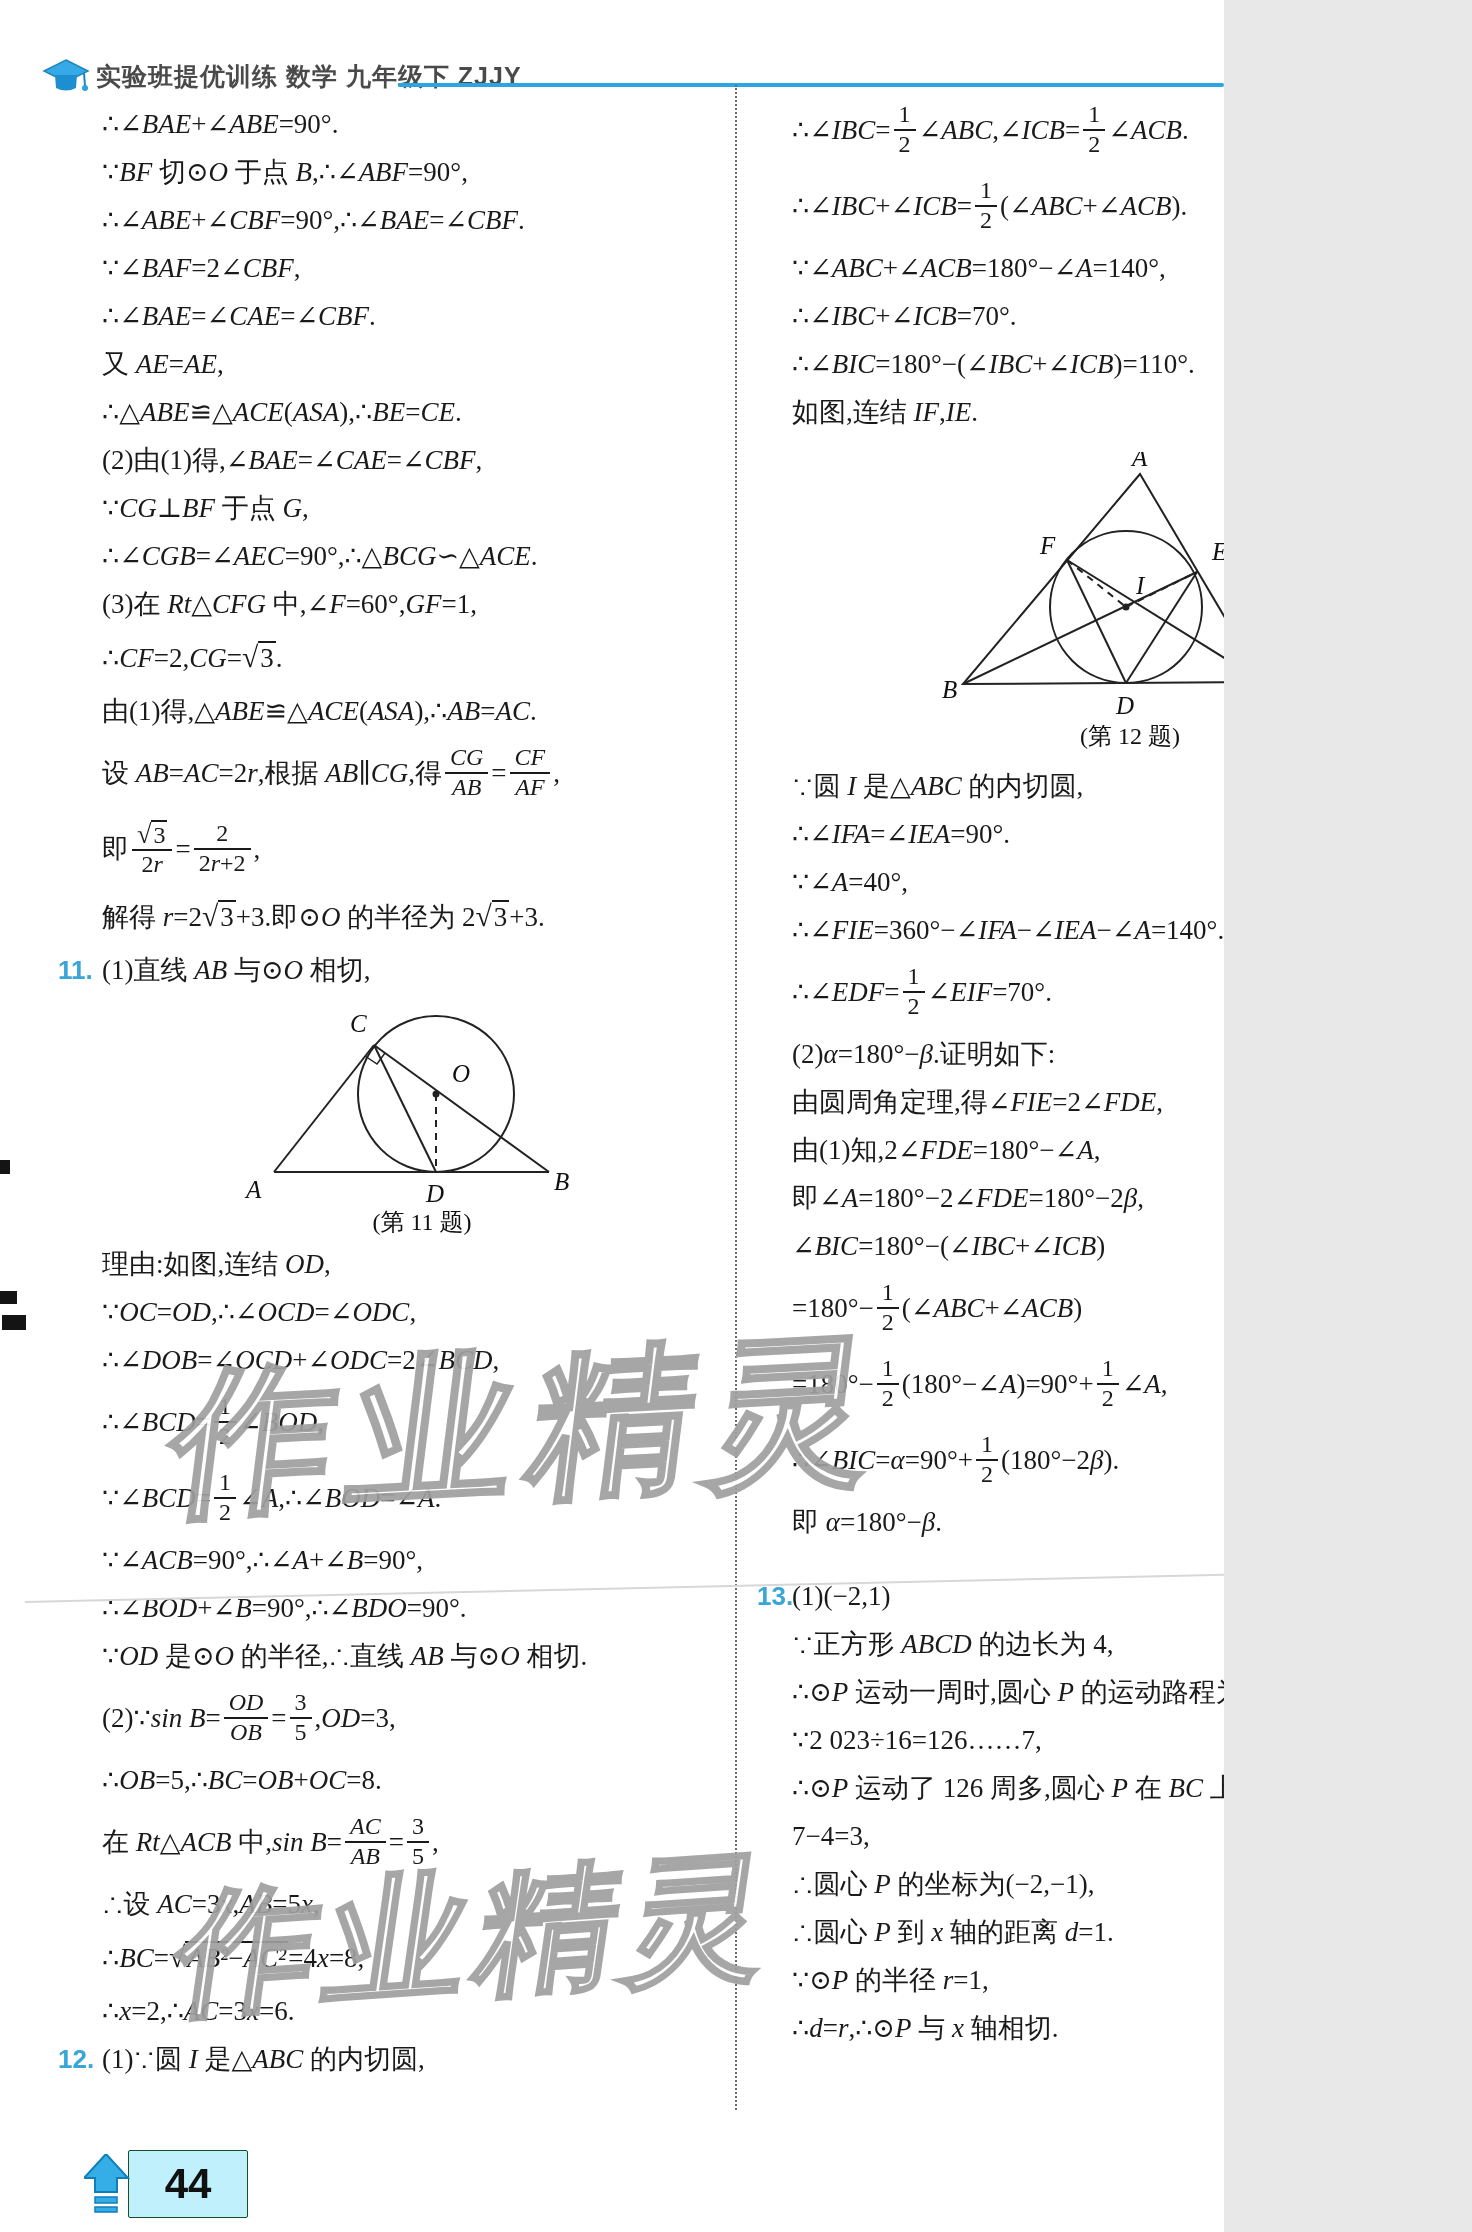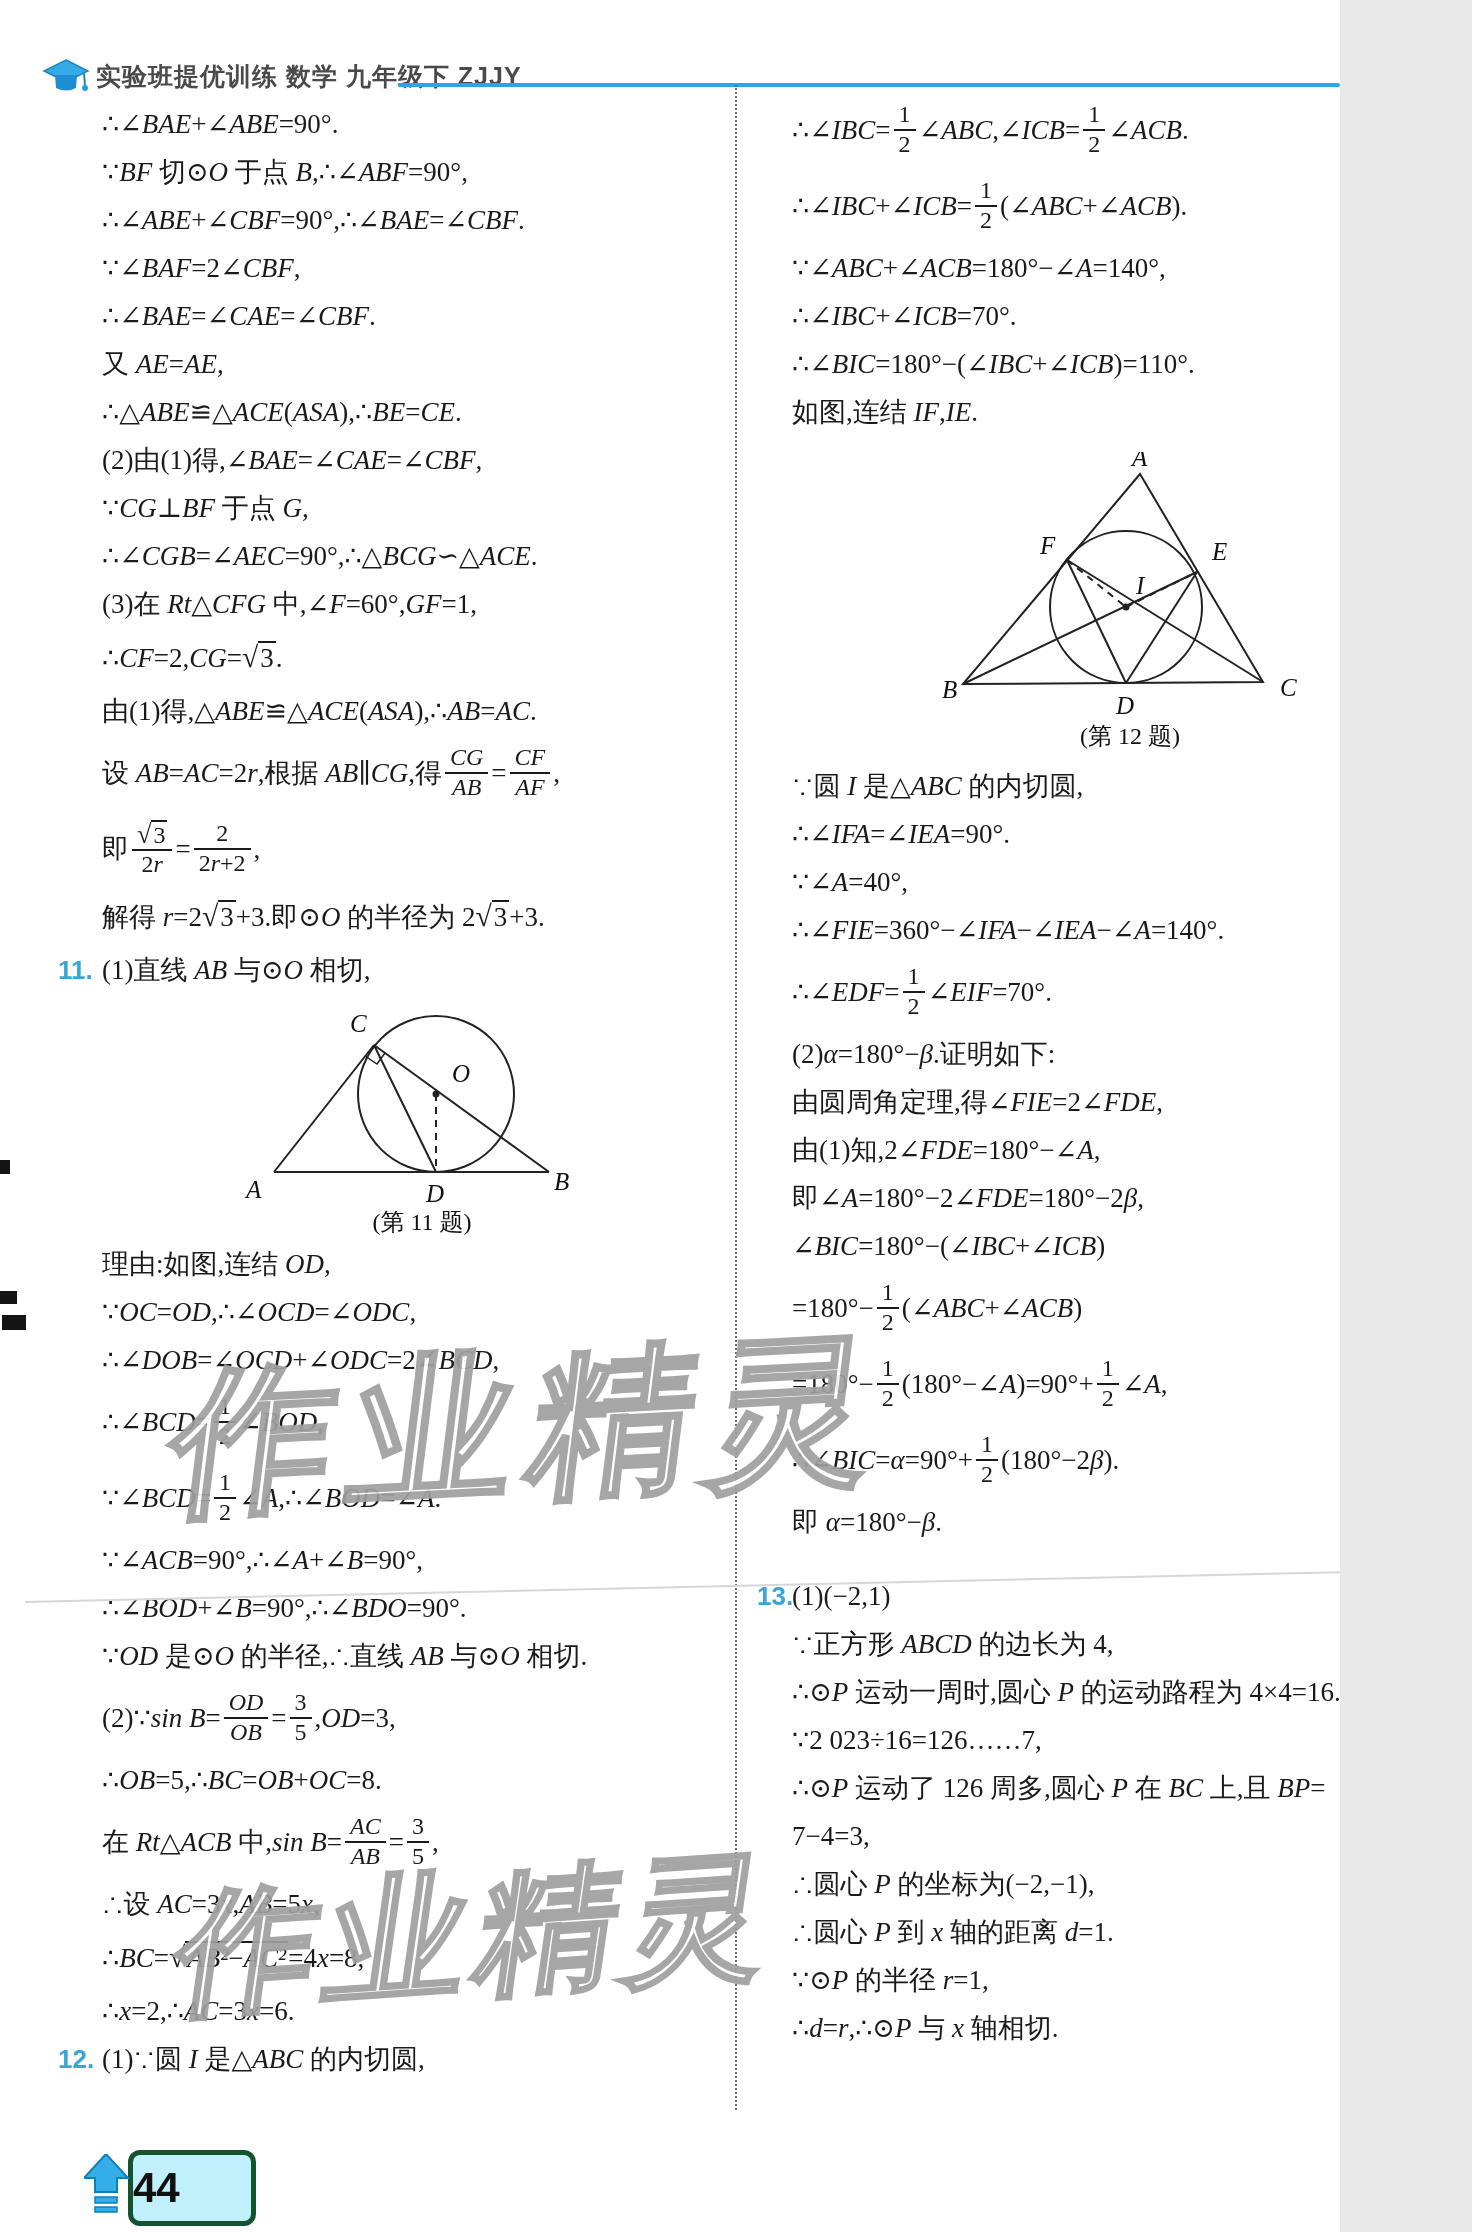--- a/index.html
+++ b/index.html
@@ -1,17 +1,17 @@
 <!DOCTYPE html>
 <html><head>
 <meta charset="utf-8">
 <style>
   html,body{margin:0;padding:0;background:#e8e8e8;}
-  .page{position:relative;width:1340px;height:2232px;background:#ffffff;overflow:hidden;
-        font-family:"Liberation Serif","DejaVu Serif",serif;color:#1a1a1a;}
+  .page{position:relative;width:1188px;height:2232px;background:#ffffff;overflow:hidden;
+        font-family:"Liberation Serif","DejaVu Serif",serif;color:#1a1a1a;padding-left:36px;}
   
   .header-title{position:absolute;left:96px;top:60px;font-family:"Liberation Sans","DejaVu Sans",sans-serif;
         font-size:25px;font-weight:bold;color:#4a4a4a;letter-spacing:1px;white-space:nowrap;}
   .header-rule{position:absolute;left:398px;top:83px;right:0;height:4px;background:#2aa7e3;border-radius:2px;}
   .cap-icon{position:absolute;left:42px;top:58px;}
   
   .col{position:absolute;font-size:27px;}
   .col-left{left:102px;top:100px;width:625px;}
   .col-right{left:792px;top:92px;width:668px;}
   .line{position:relative;min-height:48px;line-height:48px;white-space:nowrap;}
@@ -44,21 +44,21 @@
   #mark2{left:0;top:1291px;width:17px;height:13px;}
   #mark3{left:2px;top:1315px;width:24px;height:15px;}
   
   .wm{position:absolute;font-family:"DejaVu Sans","Liberation Sans",sans-serif;font-weight:bold;
         color:#ffffff;-webkit-text-stroke:3px #9f9f9f;white-space:nowrap;pointer-events:none;opacity:.92;}
   #wm1{left:175px;top:1318px;font-size:162px;letter-spacing:16px;transform:skewX(-10deg) rotate(-3deg);}
   #wm2{left:182px;top:1842px;font-size:138px;letter-spacing:10px;transform:skewX(-12deg) rotate(-4deg);}
   
   .badge{position:absolute;left:84px;top:2146px;width:170px;height:80px;}
   .badge-banner{position:absolute;left:44px;top:4px;width:118px;height:66px;background:#bff0fc;
-        border:5px solid #14532d;border-radius:12px;display:flex;align-items:center;}
+        border:1px solid #14532d;border-radius:2px;display:flex;align-items:center;justify-content:center;}
   .badge-num{font-family:"Liberation Sans","DejaVu Sans",sans-serif;font-weight:bold;font-size:42px;color:#111;}
   .badge-arrow{position:absolute;left:0;top:8px;}
 </style>
 </head>
 <body>
 
 <div class="page">
 
   <div class="cap-icon">
     <svg width="48" height="44" viewBox="0 0 48 44">

